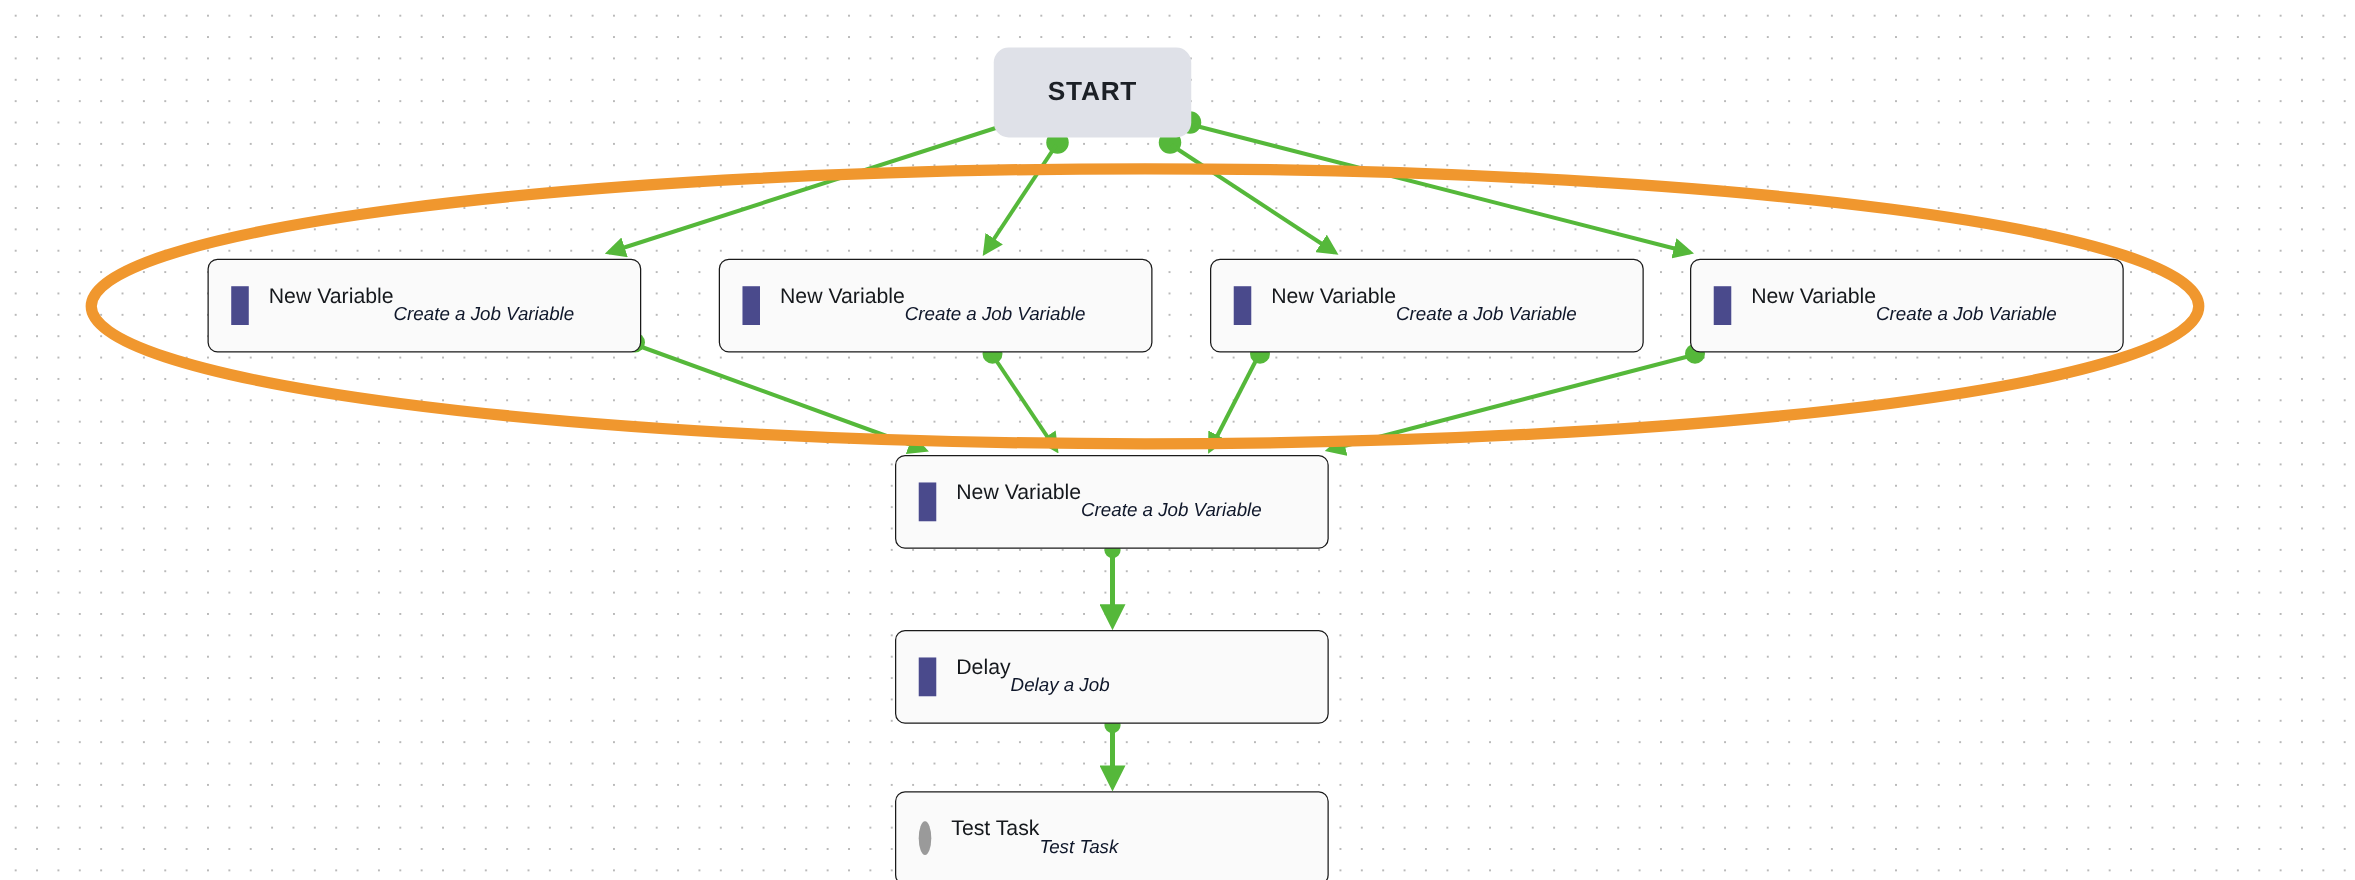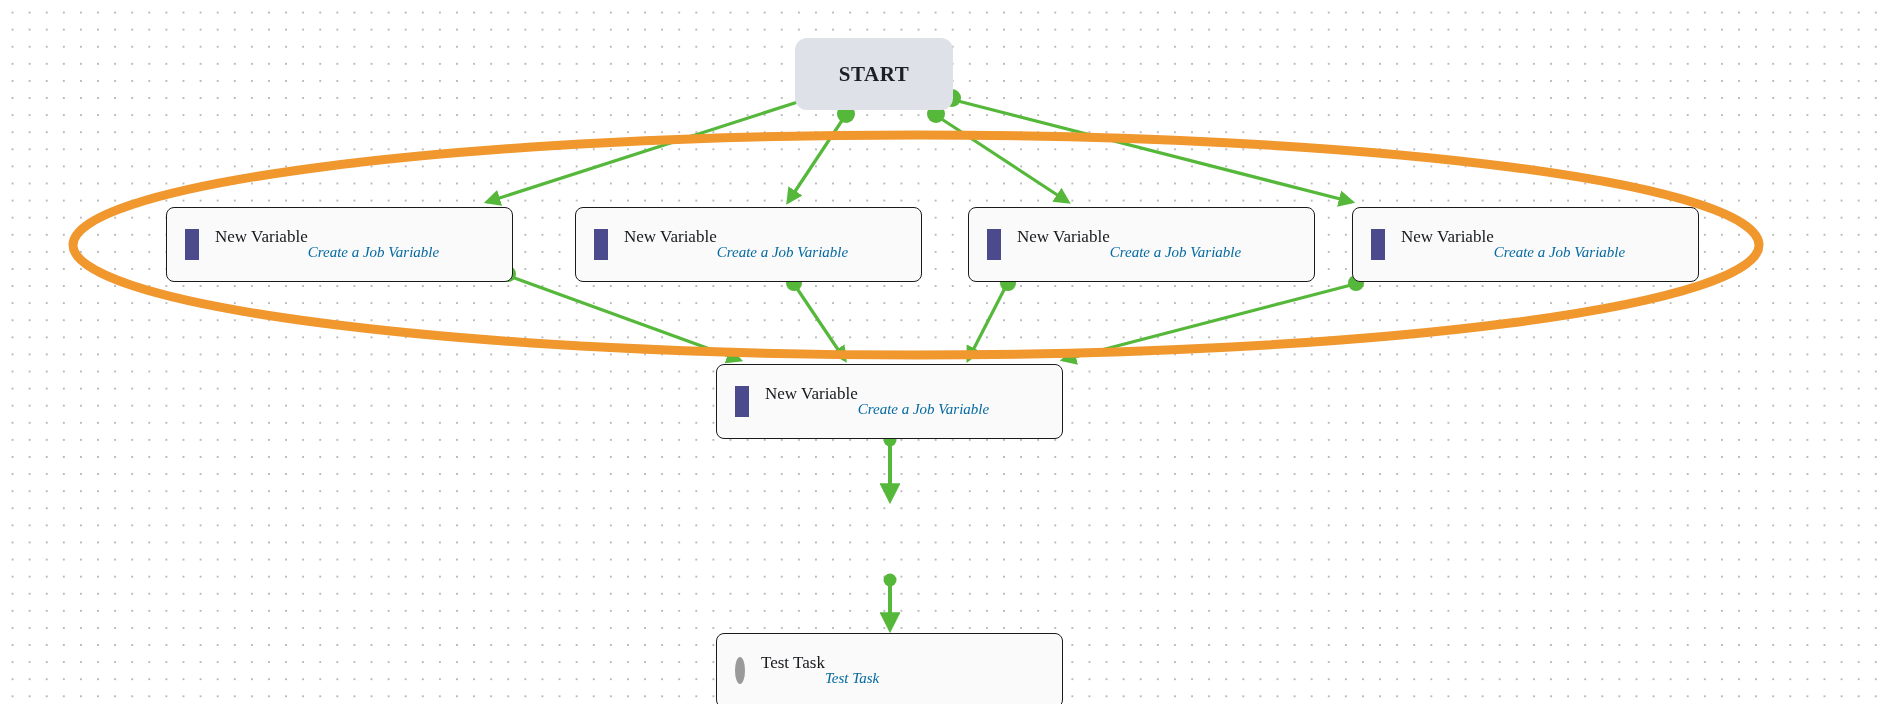--- a/index.html
+++ b/index.html
@@ -10,21 +10,21 @@
   }
   #canvas {
     position: relative;
     width: 1884px;
     height: 704px;
     overflow: hidden;
     background-color: #ffffff;
     background-image: radial-gradient(circle, #b9b9b9 0.9px, rgba(255,255,255,0) 1.1px);
     background-size: 17.1px 17.1px;
     background-position: 4px 4px;
-    font-family: Liberation Serif, serif;
+    font-family: Liberation Sans, sans-serif;
   }
 
   
   #edges {
     position: absolute;
     left: 0; top: 0;
     width: 1884px;
     height: 704px;
     pointer-events: none;
   }
@@ -83,21 +83,21 @@
     line-height: 1.22;
   }
   .node-title {
     font-size: 17px;
     color: #15181c;
     font-weight: normal;
   }
   .node-sub {
     font-size: 15px;
     font-style: italic;
-    color: #0369a1;
+    color: #0f172a;
     margin-top: 16px;
   }
 
   
   .annotation-text {
     position: absolute;
     text-align: center;
     font-size: 33px;
     color: #0b0b0b;
     line-height: 1.2;
@@ -189,20 +189,27 @@
   </div>
 
   <div class="task-node" style="left:716px; top:364px; width:347px; height:75px;">
     <span class="node-icon"><span class="icon-square"></span></span>
     <span class="node-text">
       <span class="node-title">New Variable</span>
       <span class="node-sub">Create a Job Variable</span>
     </span>
   </div>
 
+  <div class="task-node" style="left:716px; top:504px; width:347px; height:75px;">
+    <span class="node-icon"><span class="icon-square"></span></span>
+    <span class="node-text">
+      <span class="node-title">Delay</span>
+      <span class="node-sub">Delay a Job</span>
+    </span>
+  </div>
 
   <div class="task-node" style="left:716px; top:633px; width:347px; height:75px;">
     <span class="node-icon"><span class="icon-circle"></span></span>
     <span class="node-text">
       <span class="node-title">Test Task</span>
       <span class="node-sub">Test Task</span>
     </span>
   </div>
 
 

